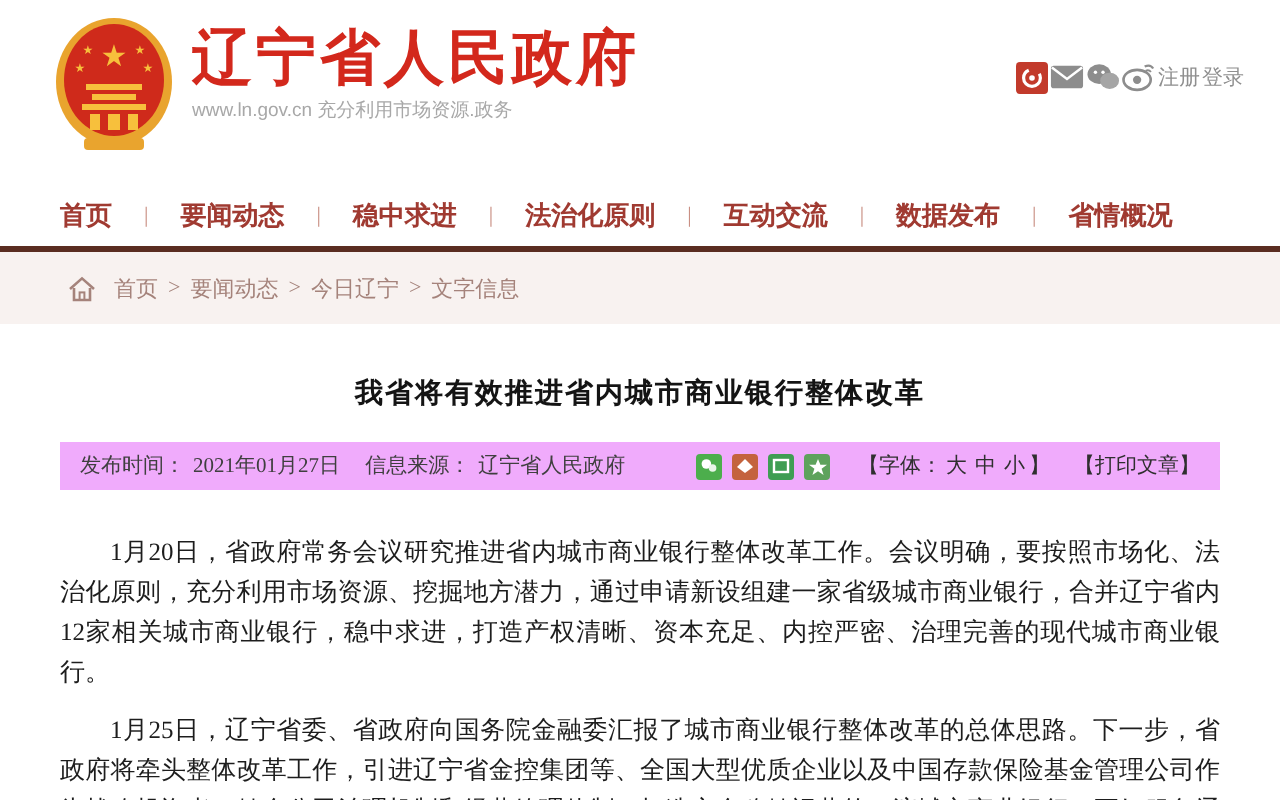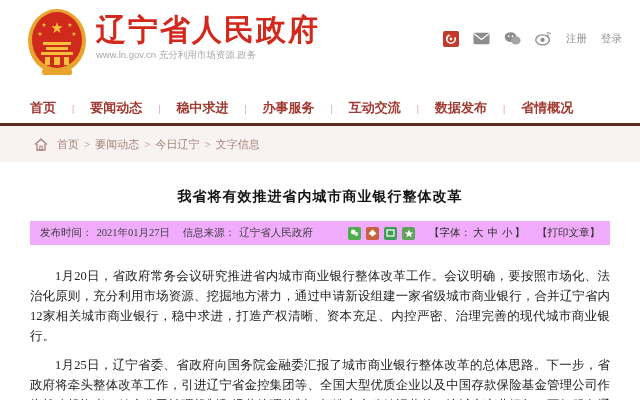--- a/index.html
+++ b/index.html
@@ -11,21 +11,21 @@
   
   .header { position:relative; height:92px; background:#fff; }
   .emblem { position:absolute; left:26px; top:6px; }
   .brand { position:absolute; left:96px; top:13px; }
   .site-name {
     font-family:"Liberation Serif", serif; font-weight:bold;
     font-size:30px; line-height:34px; color:#d3281c; letter-spacing:2px;
   }
   .site-en { margin-top:3px; font-size:9.5px; color:#a8a8a8; letter-spacing:.3px; }
   .site-url { margin-top:2px; font-size:9.5px; color:#a8a8a8; }
-  .top-tools { position:absolute; right:18px; top:30px; display:flex; align-items:center; gap:14px; }
+  .top-tools { position:absolute; right:18px; top:30px; display:flex; align-items:center; gap:1px; }
   .tool-icon { display:inline-flex; width:17px; height:17px; align-items:center; justify-content:center; cursor:pointer; }
   .auth-link { font-size:10.5px; color:#8f8f8f; cursor:pointer; }
   
   .nav {
     height:31px; display:flex; align-items:center; padding-left:30px;
     background:#fff; font-family:"Liberation Serif", serif;
   }
   .nav-item { font-size:13px; font-weight:bold; color:#a03a31; cursor:pointer; }
   .nav-sep { font-size:11px; color:#c98f83; margin:0 16px; }
   .nav-divider { height:3px; background:#5a2d21; }
@@ -136,21 +136,21 @@
     </div>
   </div>
 
   <div class="nav">
     <span class="nav-item">首页</span>
     <span class="nav-sep">|</span>
     <span class="nav-item">要闻动态</span>
     <span class="nav-sep">|</span>
     <span class="nav-item">稳中求进</span>
     <span class="nav-sep">|</span>
-    <span class="nav-item">办事服务</span>
+    <span class="nav-item">法治化原则</span>
     <span class="nav-sep">|</span>
     <span class="nav-item">互动交流</span>
     <span class="nav-sep">|</span>
     <span class="nav-item">数据发布</span>
     <span class="nav-sep">|</span>
     <span class="nav-item">省情概况</span>
   </div>
   <div class="nav-divider"></div>
 
   <div class="breadcrumb">

